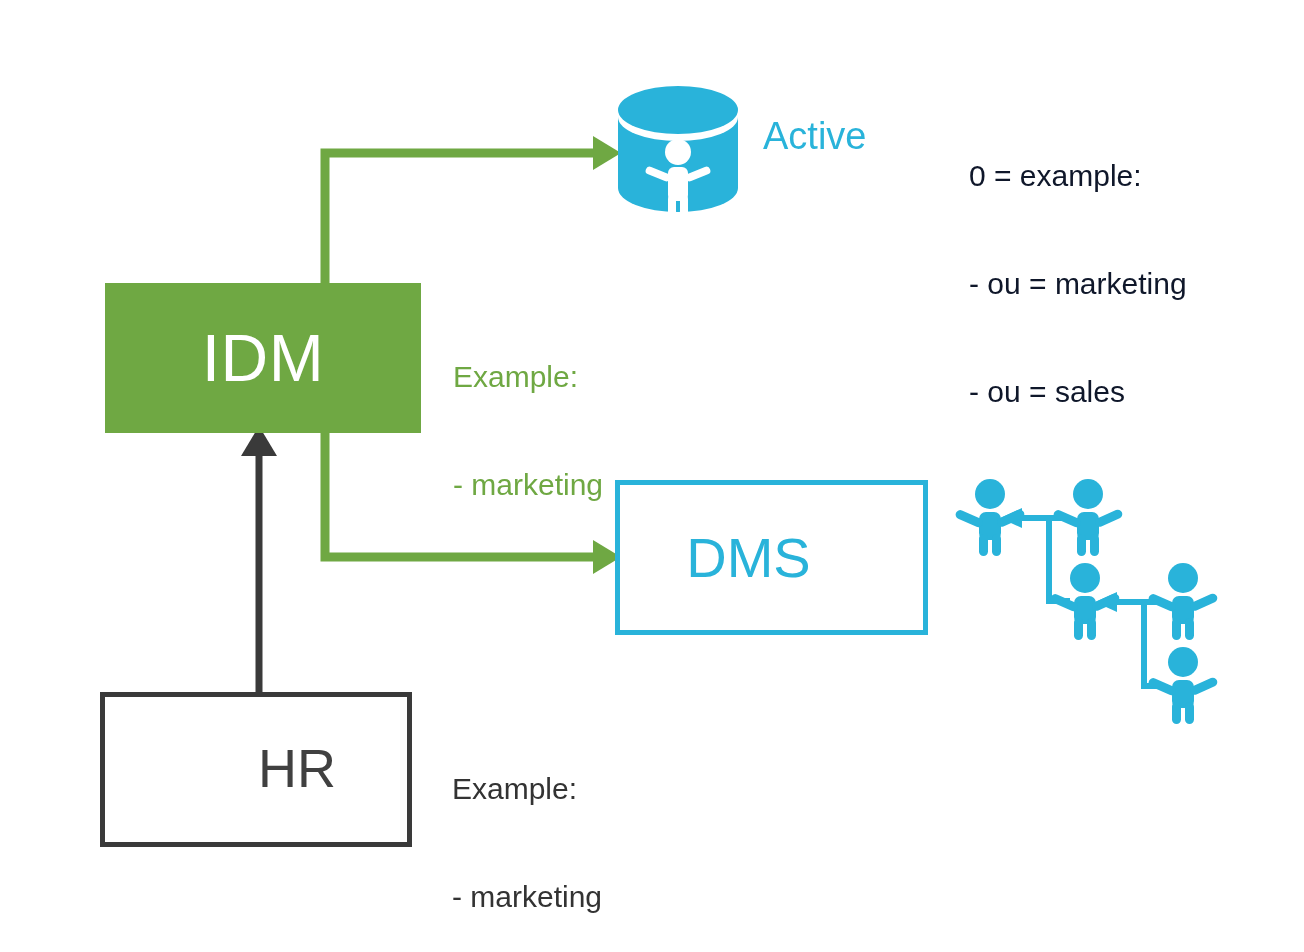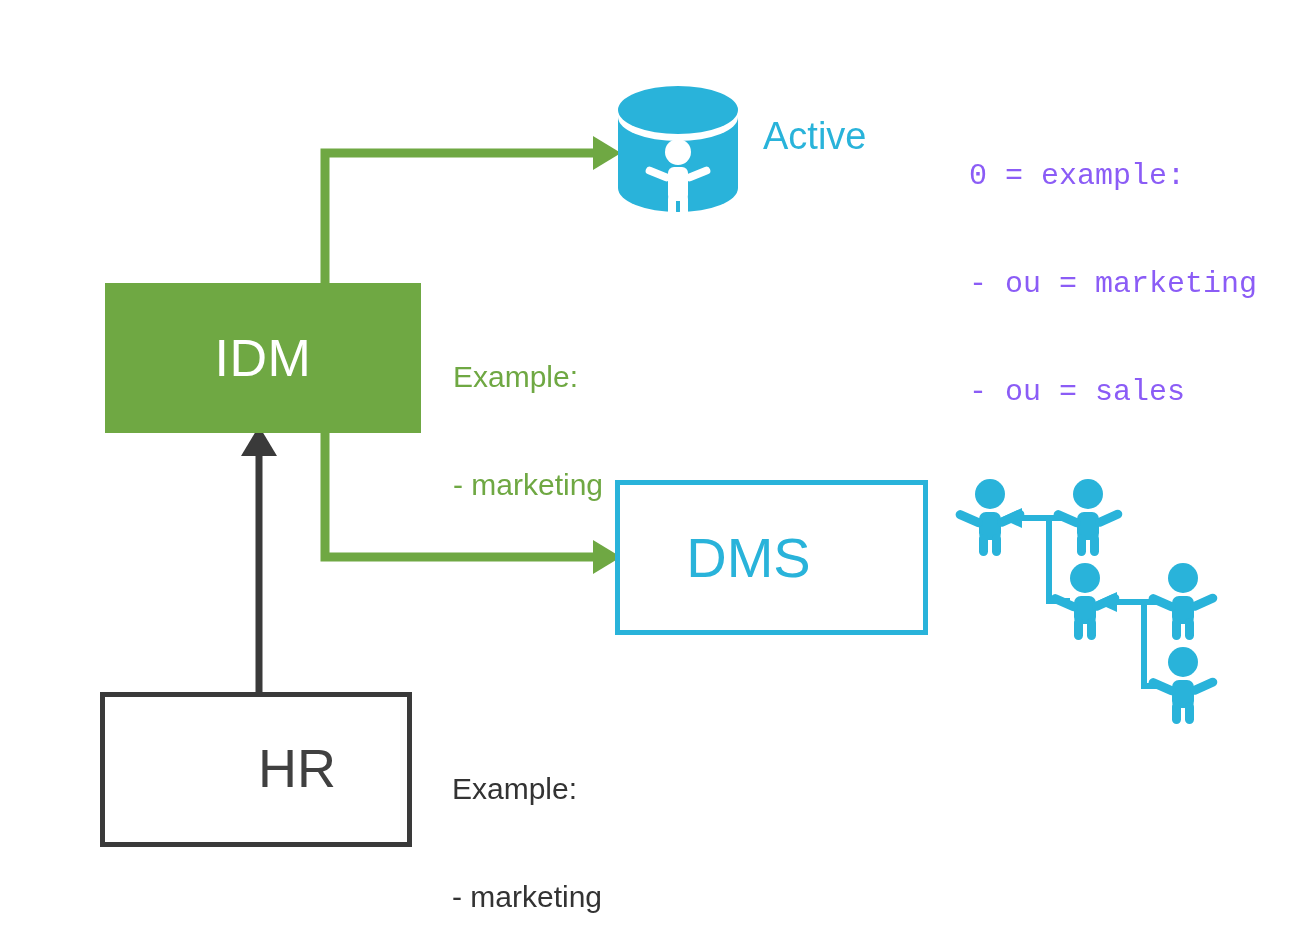--- a/index.html
+++ b/index.html
@@ -41,21 +41,21 @@
   .idm-label {
     position: absolute;
     left: 105px;
     top: 283px;
     width: 316px;
     height: 150px;
     display: flex;
     align-items: center;
     justify-content: center;
     color: #ffffff;
-    font-size: 52px;
+    font-size: 66px;
     font-weight: 400;
     letter-spacing: 0.5px;
   }
 
   
   .dms-box {
     position: absolute;
     left: 615px;
     top: 480px;
     width: 313px;
@@ -100,21 +100,21 @@
 
   
   .ann {
     position: absolute;
     line-height: 36px;
     font-size: 30px;
     font-weight: 400;
     white-space: pre;
   }
   .ann-green  { color: #6FA843; }
-  .ann-cyan   { color: #8b5cf6; font-family: Liberation Mono, monospace; }
+  .ann-cyan   { color: #0f172a; }
   .ann-dark   { color: #333333; }
 
   .ad-title {
     position: absolute;
     left: 763px;
     top: 113px;
     color: #29B3DA;
     font-size: 38px;
     line-height: 46px;
     font-weight: 400;

